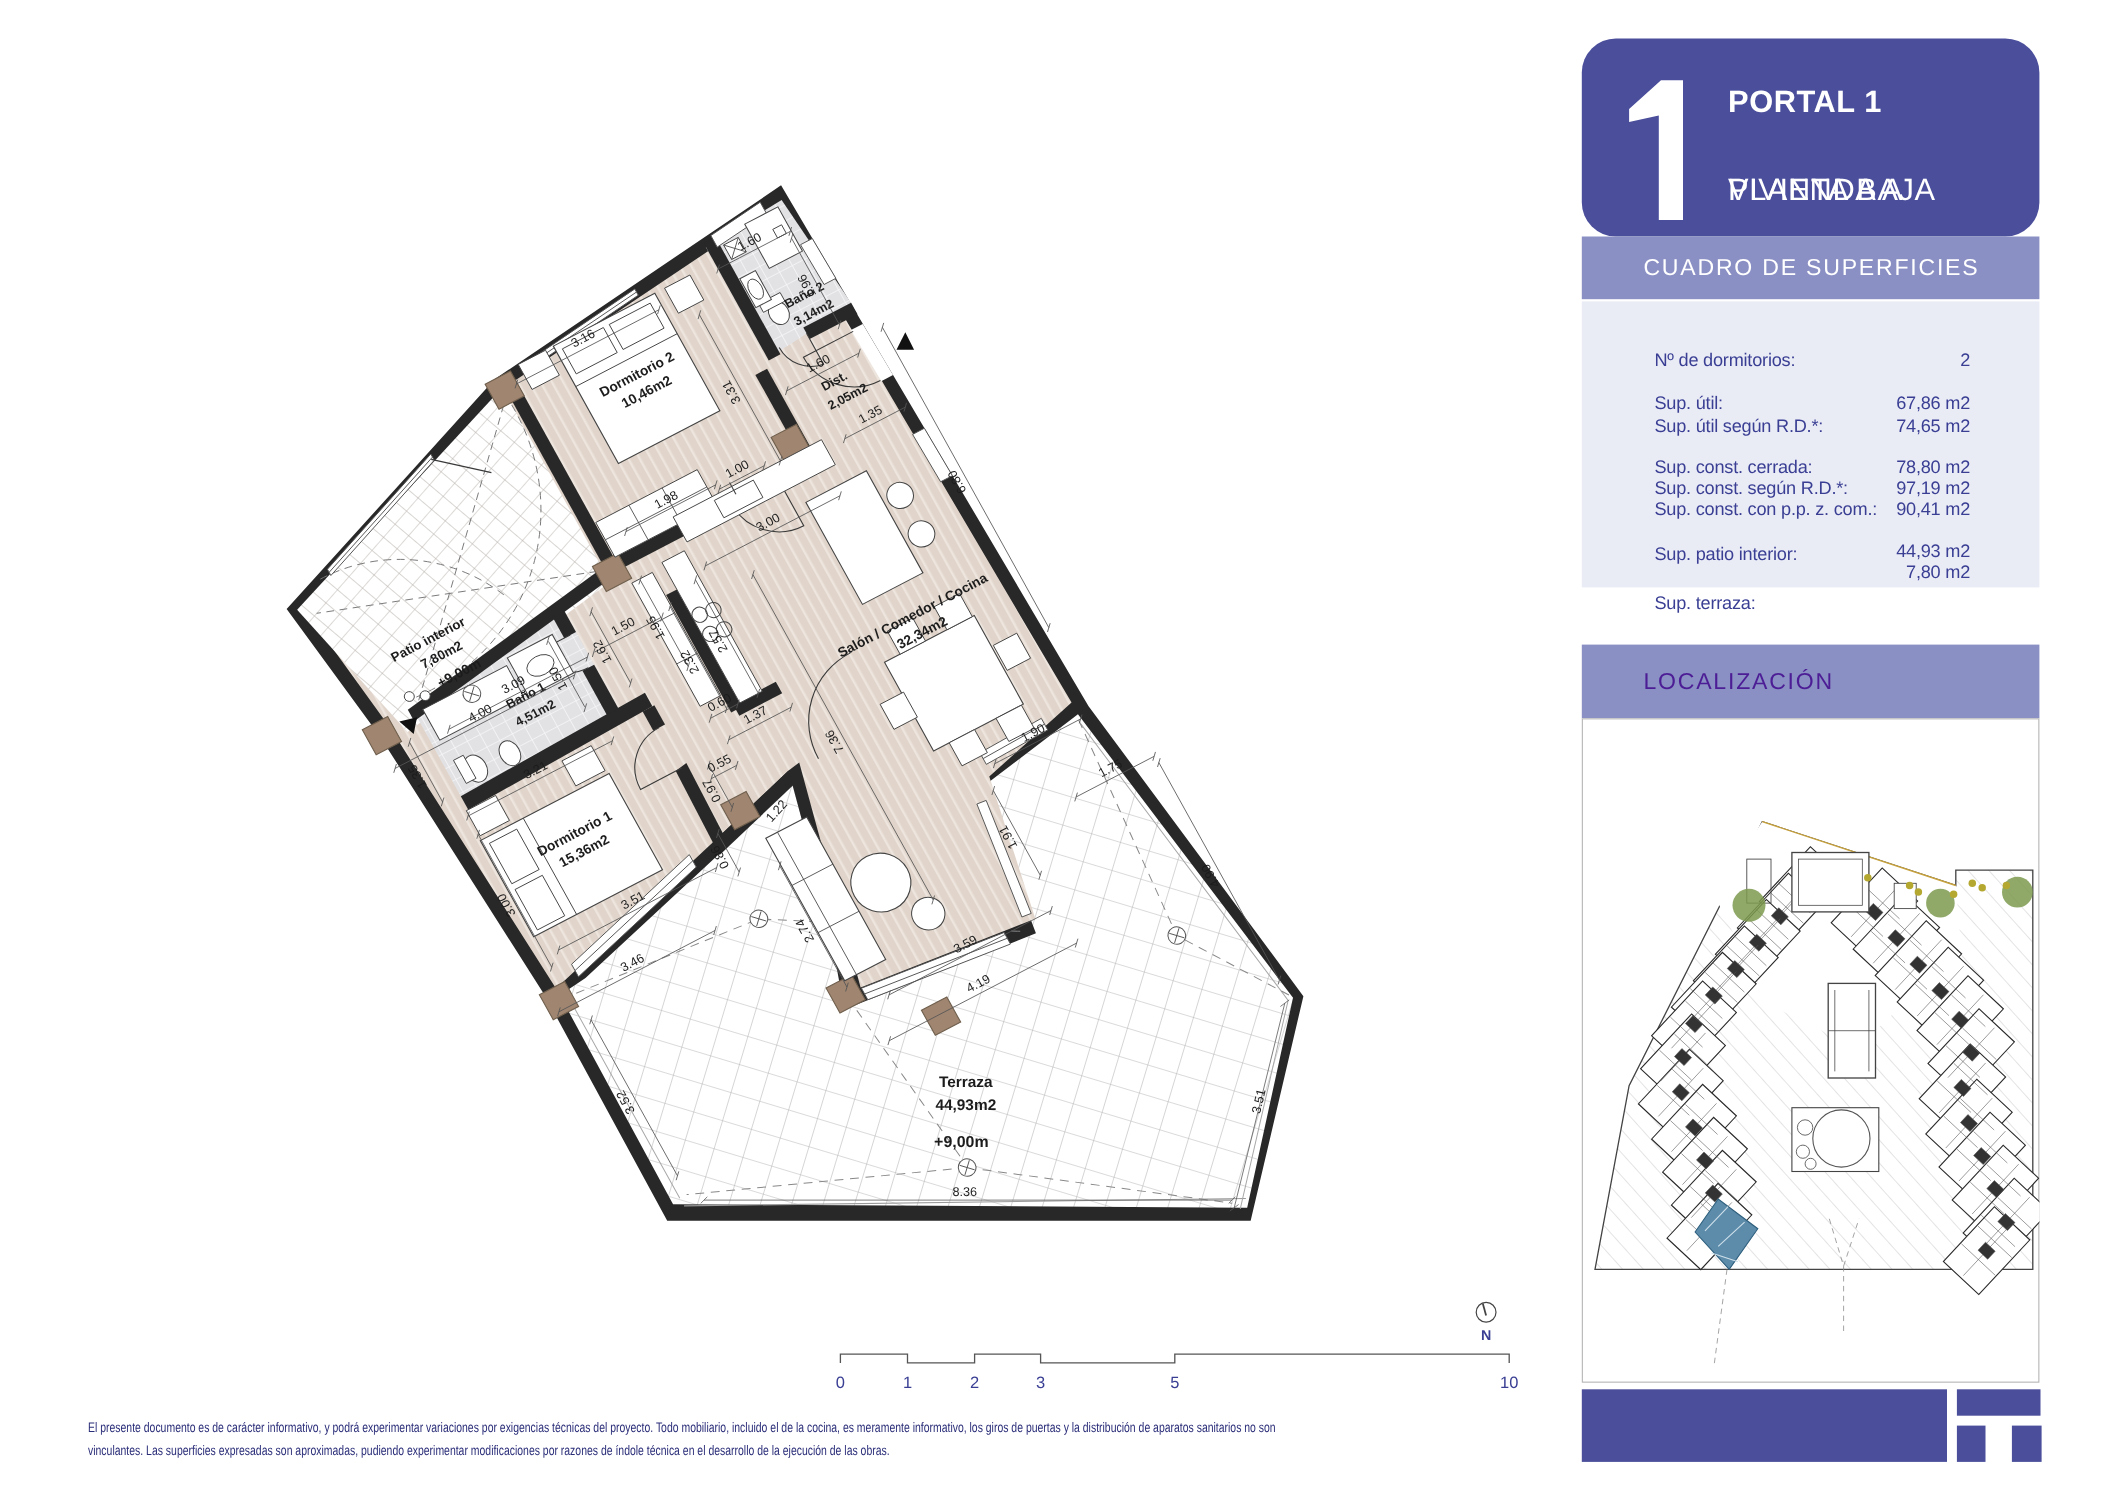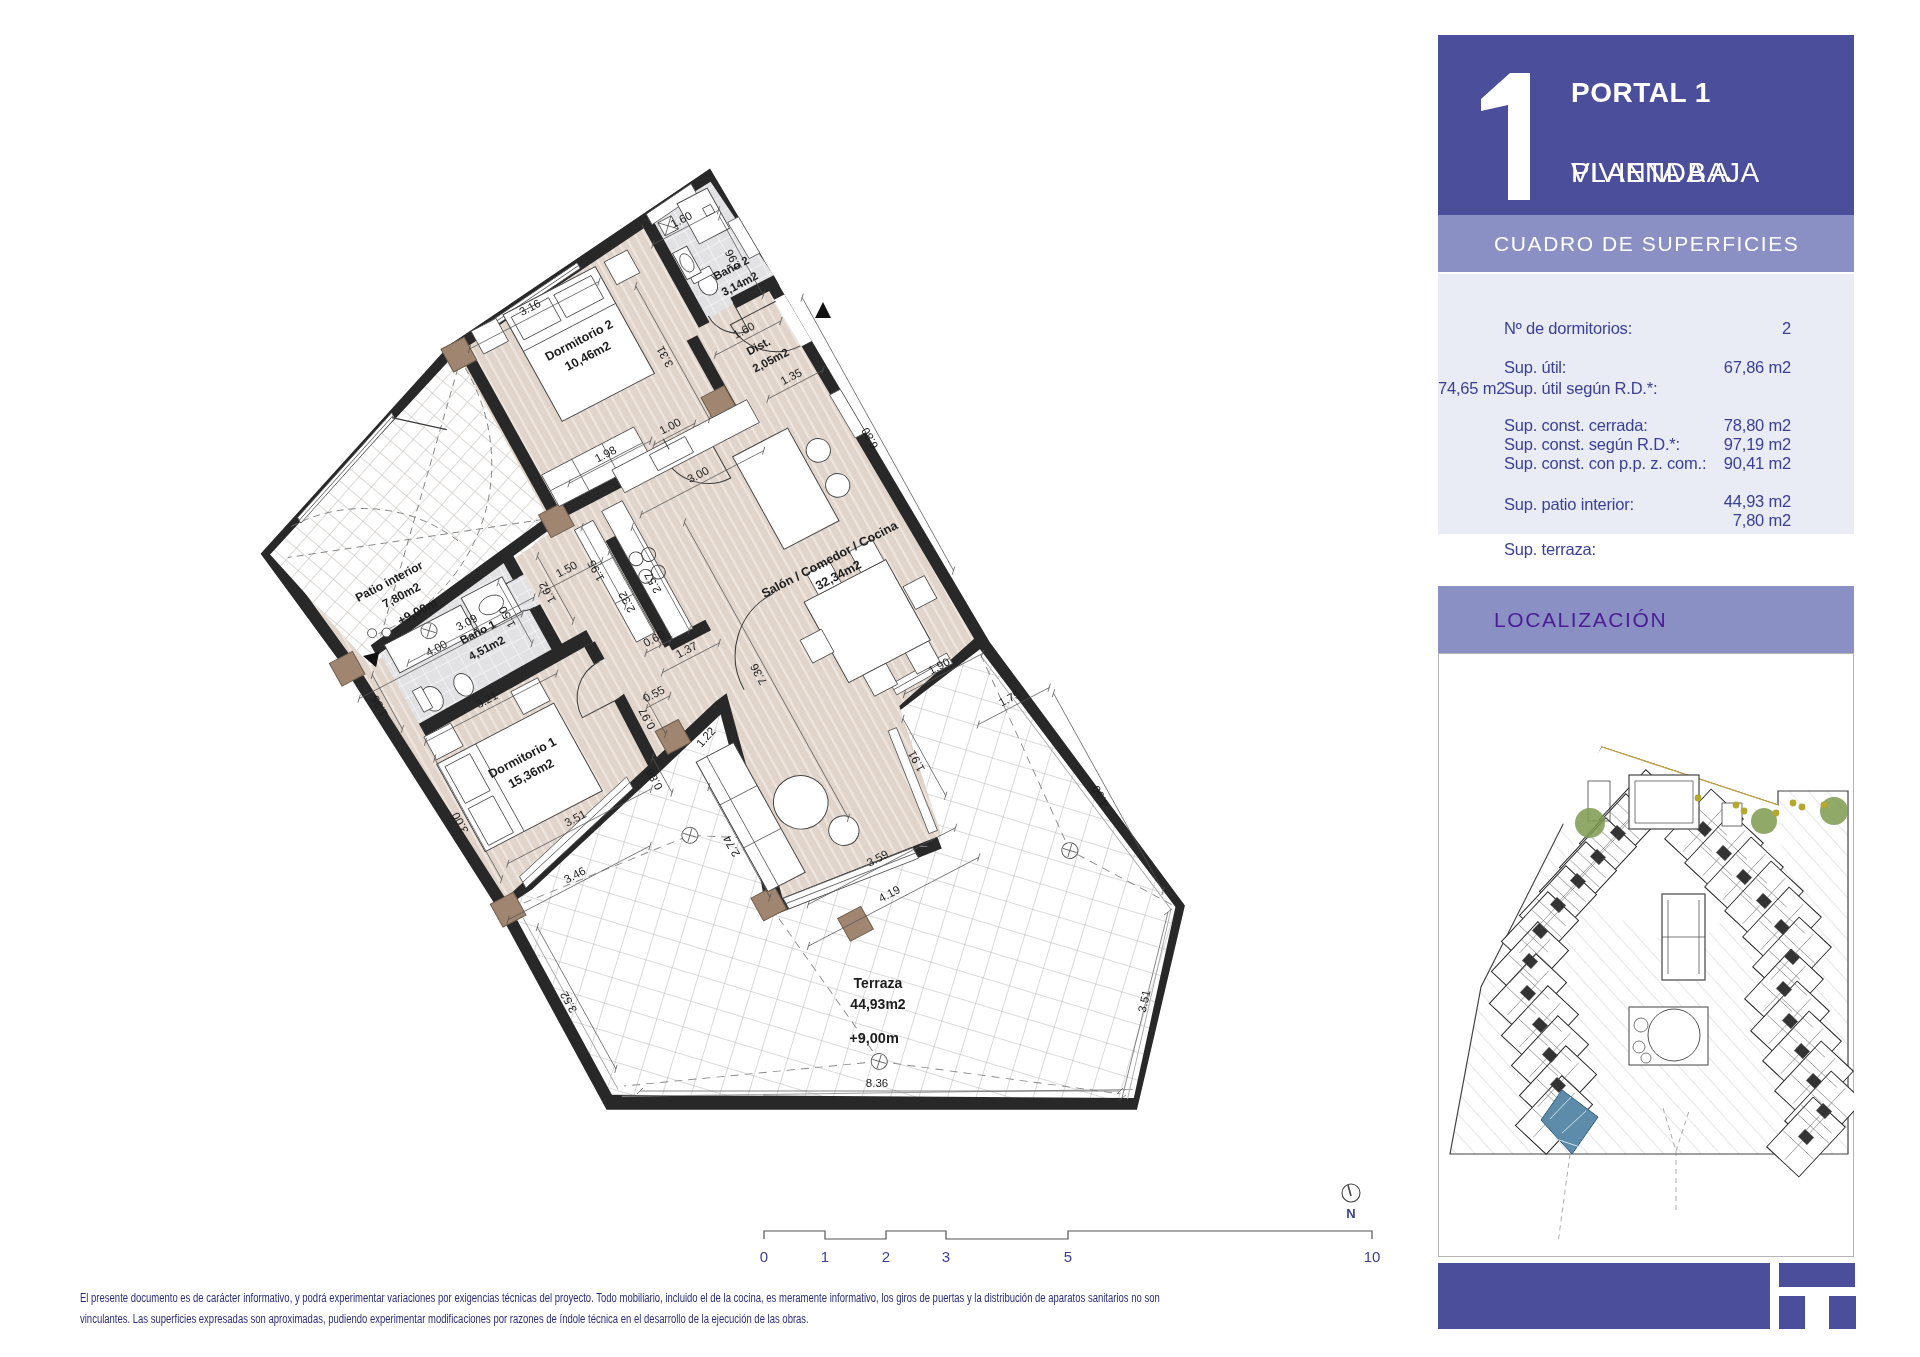--- a/index.html
+++ b/index.html
@@ -357,38 +357,38 @@
 <text x="886" y="1262" font-size="15" text-anchor="middle" fill="#3a3f94">2</text>
 <text x="946" y="1262" font-size="15" text-anchor="middle" fill="#3a3f94">3</text>
 <text x="1068" y="1262" font-size="15" text-anchor="middle" fill="#3a3f94">5</text>
 <text x="1372" y="1262" font-size="15" text-anchor="middle" fill="#3a3f94">10</text>
 
 <circle cx="1351" cy="1193" r="9" fill="none" stroke="#444" stroke-width="1.1"></circle>
 <path d="M1351,1196 L1348,1185" stroke="#444" stroke-width="1.6"></path>
 <text x="1351" y="1218" font-size="13" font-weight="bold" text-anchor="middle" fill="#3a3f94">N</text>
 </svg>
 
-<div class="abs" style="left:1438px;top:35px;width:416px;height:180px;background:#4a4e9b;color:#fff;">
+<div class="abs" style="left:1438px;top:35px;width:416px;height:180px;background:#4a4e9b;color:#fff;border-radius:31px;">
 <svg class="abs" style="left:0;top:0" width="140" height="180" viewBox="0 0 140 180">
       <polygon points="43,64 72,38 92,38 92,165 70,165 70,70 43,76" fill="#fff"></polygon>
     </svg>
 <div class="abs" style="left:133px;top:42px;font-size:28px;font-weight:bold;letter-spacing:0.5px;">PORTAL 1</div>
 <div class="abs" style="left:133px;top:82px;font-size:28px;letter-spacing:0.5px;margin-top:40px;">PLANTA BAJA</div>
 <div class="abs" style="left:133px;top:122px;font-size:28px;letter-spacing:0.5px;">VIVIENDA A</div>
 </div>
 
 <div class="abs" style="left:1438px;top:215px;width:416px;height:57px;background:#8a8fc4;color:#fff;font-size:21px;letter-spacing:1.6px;padding:17px 0 0 56px;">CUADRO DE SUPERFICIES</div>
 
 <div class="abs" style="left:1438px;top:274px;width:416px;height:260px;background:#e9ebf5;color:#3a3f94;font-size:16.5px;letter-spacing:-0.2px;">
 <div class="abs" style="left:66px;top:45px;">Nº de dormitorios:</div>
 <div class="abs" style="left:0px;top:45px;width:353px;text-align:right;">2</div>
 <div class="abs" style="left:66px;top:84px;">Sup. útil:</div>
 <div class="abs" style="left:0px;top:84px;width:353px;text-align:right;">67,86 m2</div>
 <div class="abs" style="left:66px;top:105px;">Sup. útil según R.D.*:</div>
-<div class="abs" style="left:0px;top:105px;width:353px;">74,65 m2</div>
+<div class="abs" style="left:0px;top:105px;width:353px;text-align:right;">74,65 m2</div>
 <div class="abs" style="left:66px;top:142px;">Sup. const. cerrada:</div>
 <div class="abs" style="left:0px;top:142px;width:353px;text-align:right;">78,80 m2</div>
 <div class="abs" style="left:66px;top:161px;">Sup. const. según R.D.*:</div>
 <div class="abs" style="left:0px;top:161px;width:353px;text-align:right;">97,19 m2</div>
 <div class="abs" style="left:66px;top:180px;">Sup. const. con p.p. z. com.:</div>
 <div class="abs" style="left:0px;top:180px;width:353px;text-align:right;">90,41 m2</div>
 <div class="abs" style="left:66px;top:218px;margin-top:48px;">Sup. terraza:</div>
 <div class="abs" style="left:0px;top:218px;width:353px;text-align:right;">44,93 m2</div>
 <div class="abs" style="left:66px;top:221px;">Sup. patio interior:</div>
 <div class="abs" style="left:0px;top:237px;width:353px;text-align:right;">7,80 m2</div>

